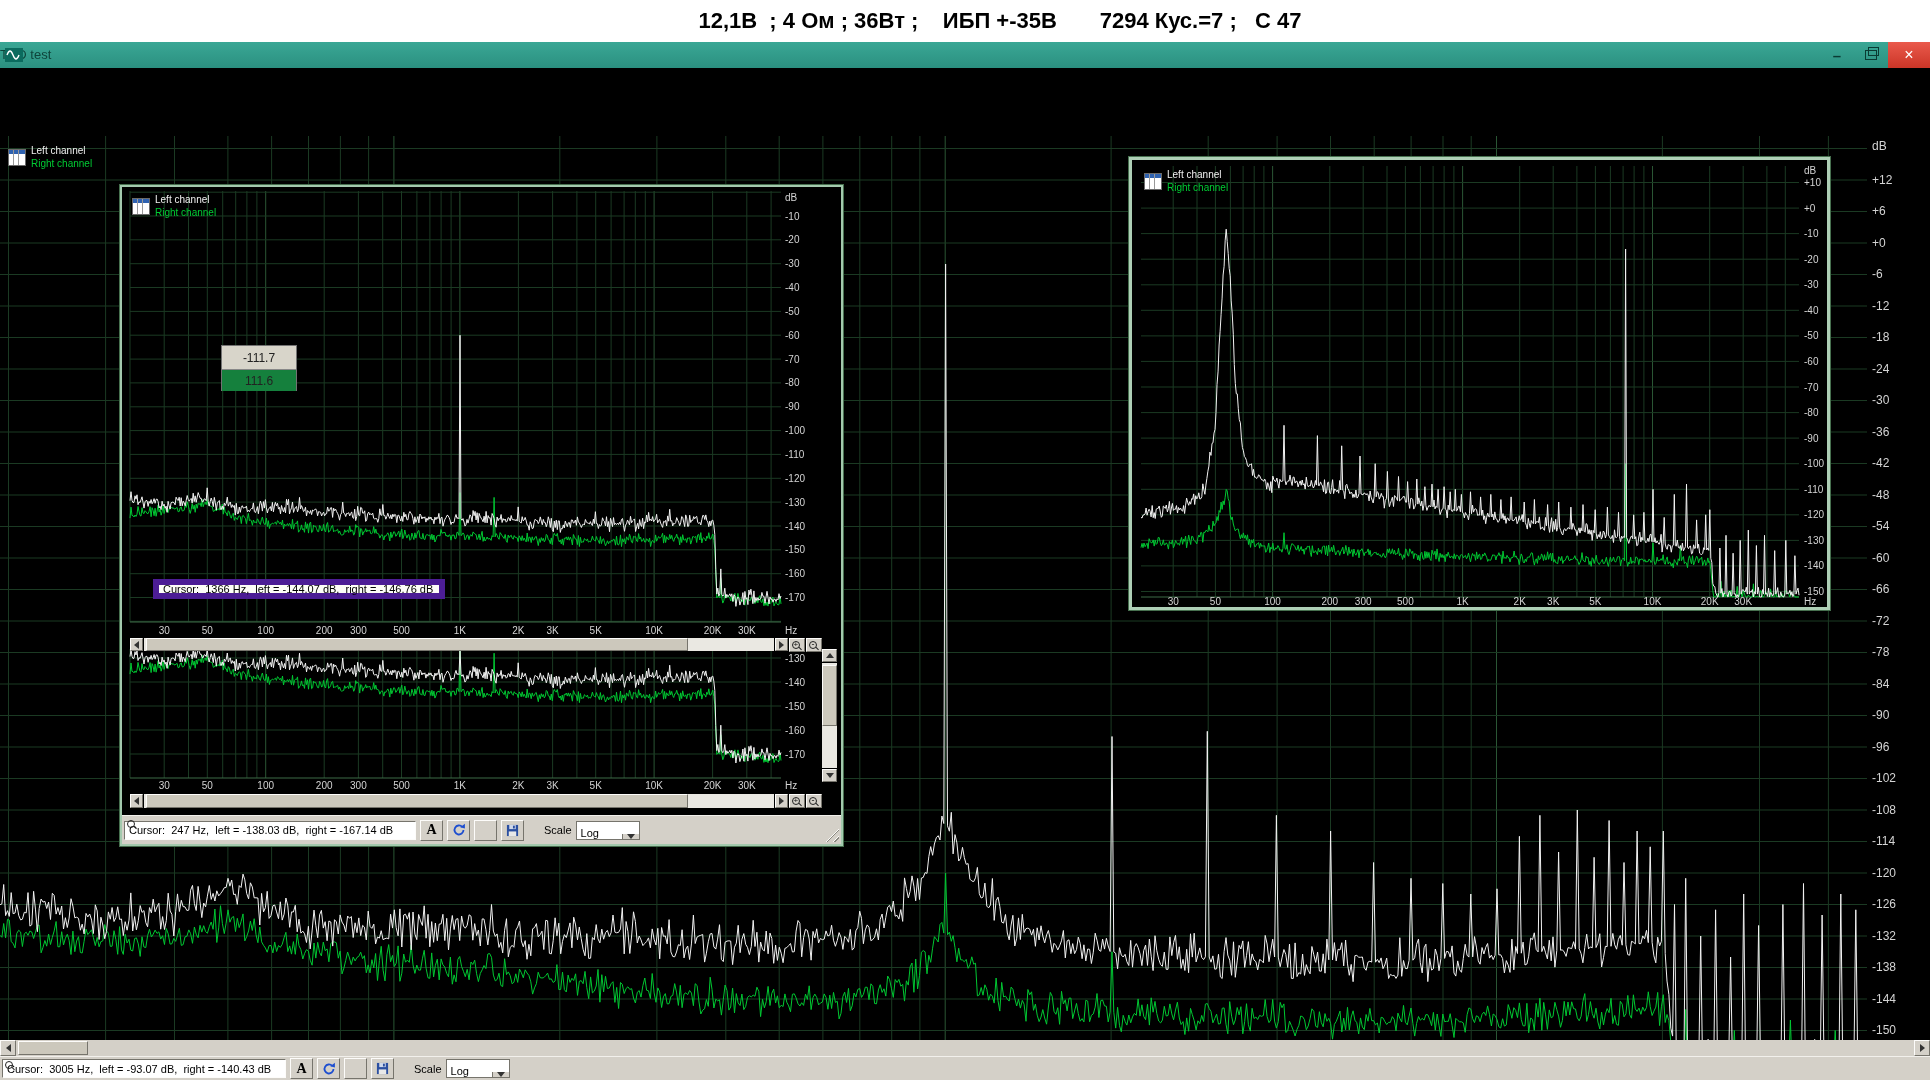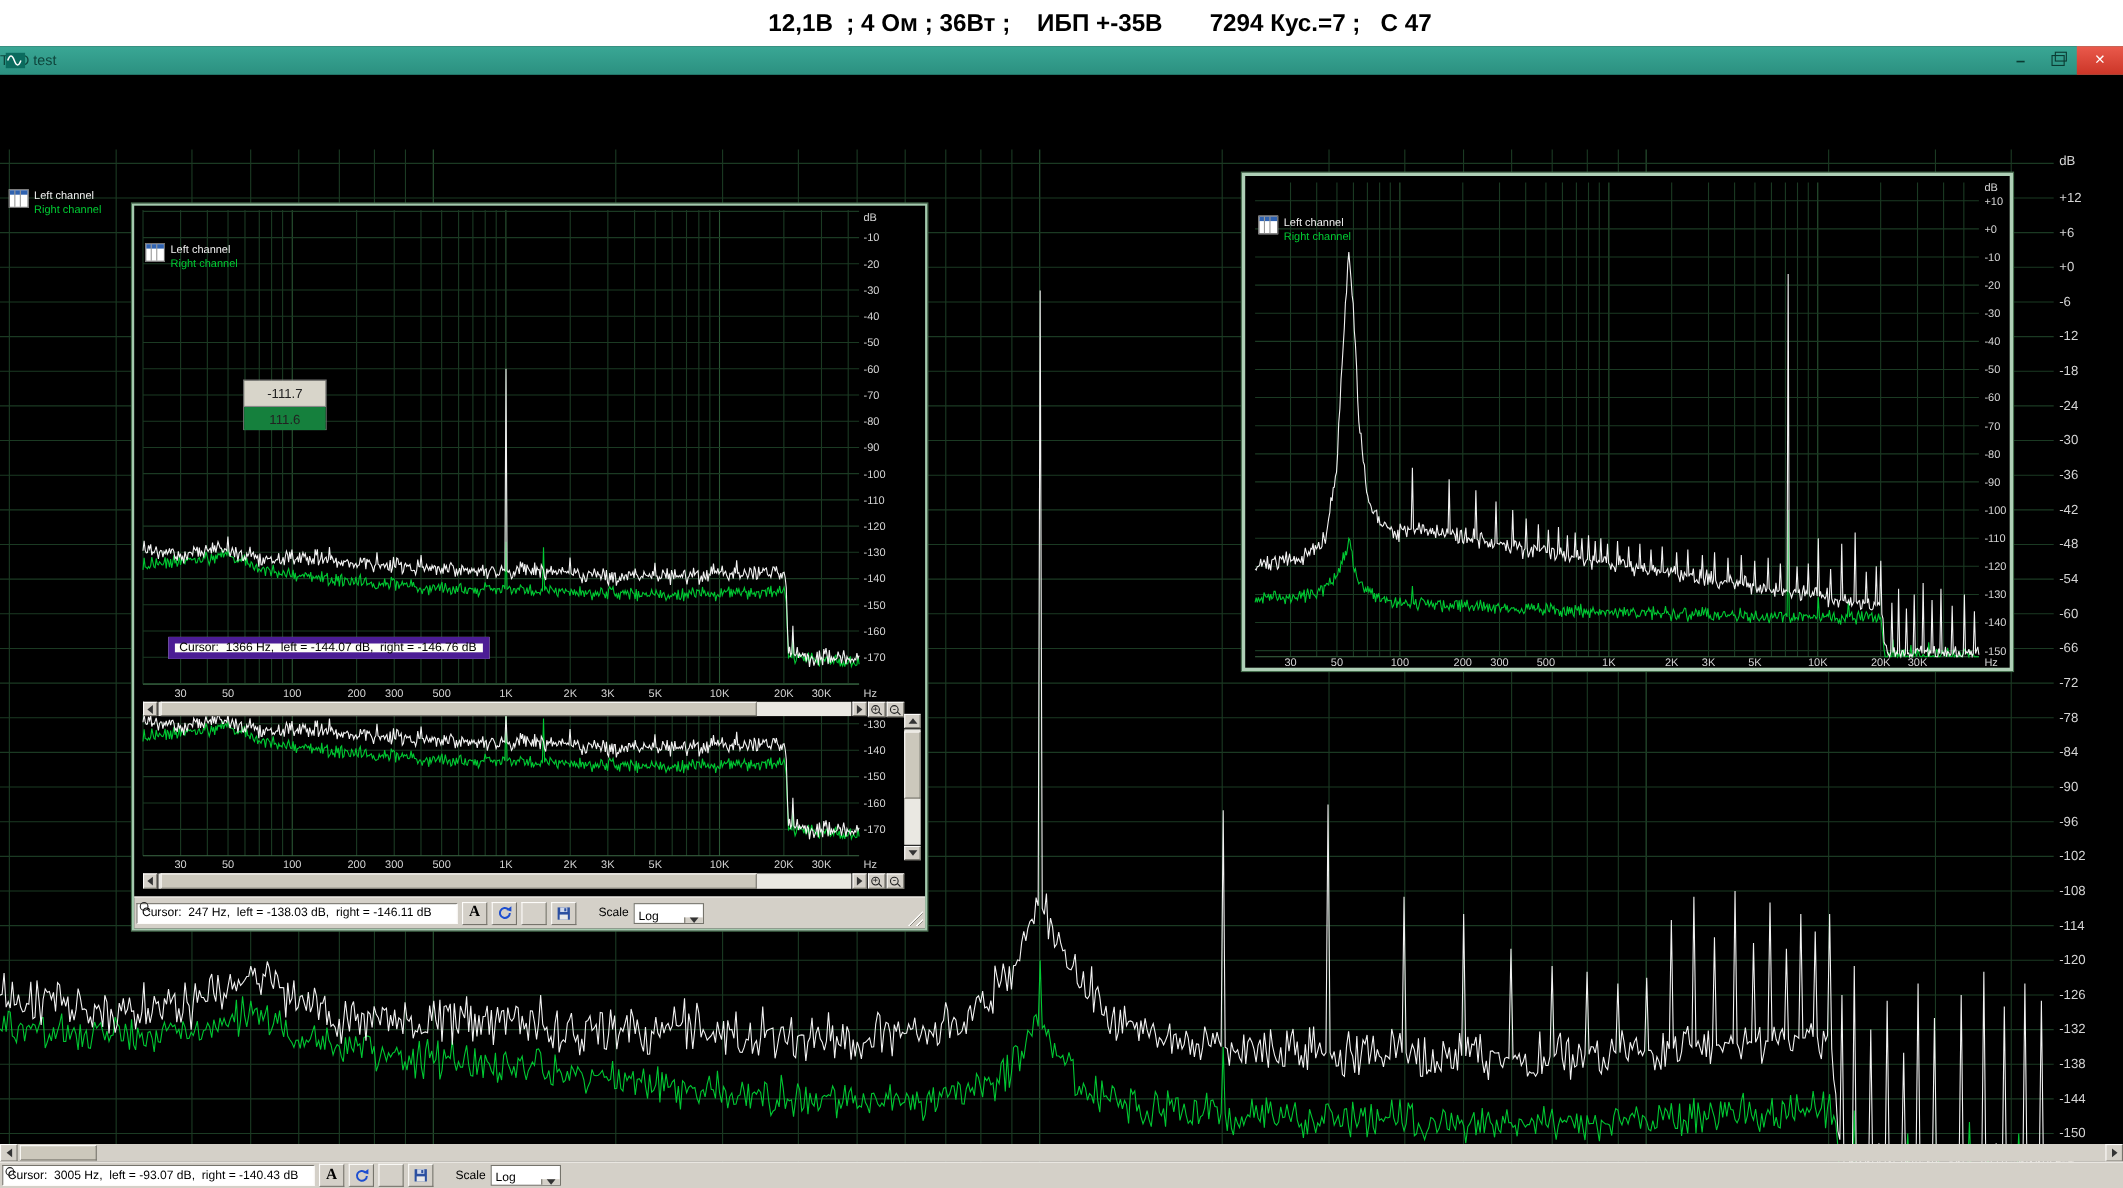--- a/index.html
+++ b/index.html
@@ -18,21 +18,21 @@
   .tb-btn{position:absolute;top:0;height:26px;display:flex;align-items:center;justify-content:center;z-index:3;}
   .tb-min{right:76px;width:34px;color:#0a3b33;font-size:15px;font-weight:bold;}
   .tb-max{right:42px;width:34px;}
   .glyph-max{width:10px;height:8px;border:1px solid #0a3b33;position:relative;background:transparent;}
   .glyph-max::before{content:"";position:absolute;left:2px;top:-4px;width:9px;height:7px;border:1px solid #0a3b33;}
   .tb-close{right:0;width:42px;background:linear-gradient(#ea5a4c,#cb3527);color:#fff;font-size:16px;}
   
   .workspace{position:absolute;left:0;top:68px;width:1930px;height:972px;background:#000;}
   #svg-main{position:absolute;left:0;top:0;z-index:1;}
   
-  .legend{position:absolute;display:flex;gap:5px;z-index:3;align-items:flex-start;margin-top:28px;}
+  .legend{position:absolute;display:flex;gap:5px;z-index:3;align-items:center;}
   .legend .lg-l{color:#f0f0f0;font-size:10px;line-height:13px;white-space:nowrap;}
   .legend .lg-r{color:#00cc33;font-size:10px;line-height:13px;white-space:nowrap;}
   .sheet-icon{width:16px;height:15px;background:#fff;border:1px solid #6a6a6a;position:relative;flex:0 0 auto;}
   .sheet-icon::before{content:"";position:absolute;left:0;top:0;right:0;height:4px;background:#2f62b0;}
   .sheet-icon::after{content:"";position:absolute;left:4px;top:0;bottom:0;width:1px;background:#999;box-shadow:5px 0 0 #999;}
   .sc-btn{background:#d4d0c8;border:1px solid;border-color:#fdfcfa #76746c #76746c #fdfcfa;
           display:flex;align-items:center;justify-content:center;box-sizing:border-box;}
   .sc-track{background:#eae8e2;position:relative;flex:1;}
   .sc-thumb{position:absolute;background:#ccc8bc;border:1px solid;border-color:#fdfcfa #76746c #76746c #fdfcfa;box-sizing:border-box;}
   .tri{width:0;height:0;}
@@ -436,21 +436,21 @@
           <span class="zbtn">
               <span class="mag plus"></span>
             </span>
           <span class="zbtn">
               <span class="mag minus"></span>
             </span>
         </div>
 
         
         <div class="srow" style="left:0;top:628px;width:719px;height:29px;padding-left:2px;">
-          <span class="cur-box" style="width:292px;">Cursor:  247 Hz,  left = -138.03 dB,  right = -146.11 dB</span>
+          <span class="cur-box" style="width:292px;">Cursor:  247 Hz,  left = -138.03 dB,  right = -167.14 dB</span>
           <span class="icon-btn">
               <span class="a-glyph">A</span>
             </span>
           <span class="icon-btn">
             <svg width="14" height="14" viewBox="0 0 14 14">
               <path d="M11.5 7a4.5 4.5 0 1 1-1.3-3.2" fill="none" stroke="#1d4ed0" stroke-width="1.8"></path>
               <polygon points="12.9,0.8 12.9,5.6 8.2,4.2" fill="#1d4ed0"></polygon>
             </svg>
           </span>
           <span class="icon-btn">

